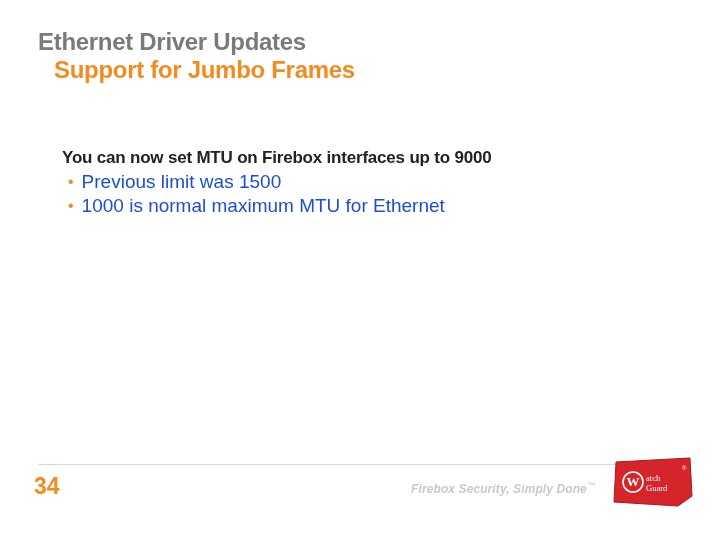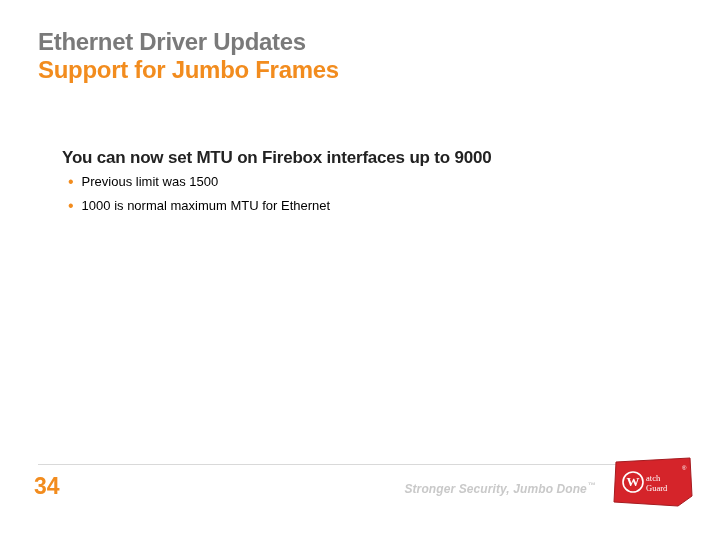--- a/index.html
+++ b/index.html
@@ -26,20 +26,21 @@
   .title-line {
     font-weight: 900;
     font-size: 24px;
     line-height: 1.15;
     letter-spacing: -0.3px;
     color: #7a7a7a;
     font-family: Arial Black, Arial, sans-serif;
   }
   .title-line.accent {
     color: #f28c1e;
+    margin-left: 16px;
   }
   .body-block {
     position: absolute;
     top: 148px;
     left: 62px;
     right: 40px;
   }
   .lead {
     font-weight: 900;
     font-size: 17px;
@@ -54,22 +55,22 @@
     margin-top: 4px;
     padding-left: 6px;
   }
   .bullet-dot {
     color: #f28c1e;
     font-size: 16px;
     line-height: 20px;
     margin-right: 8px;
   }
   .bullet-text {
-    color: #000000;
-    font-size: 13px;
+    color: #1d4ed8;
+    font-size: 19px;
     line-height: 20px;
   }
   .footer-line {
     position: absolute;
     left: 38px;
     right: 100px;
     bottom: 75px;
     height: 1px;
     background: #d9d9d9;
   }
@@ -127,21 +128,21 @@
       <span class="bullet-dot">•</span>
       <span class="bullet-text">1000 is normal maximum MTU for Ethernet</span>
     </div>
   </div>
 
   <div class="footer-line"></div>
 
   <div class="page-number">34</div>
 
   <div class="tagline">
-    <span>Stronger Security, Jumbo Done</span><span class="tm">™</span>
+    <span>Firebox Security, Simply Done</span><span class="tm">™</span>
   </div>
 
   <div class="logo">
     <svg viewBox="0 0 82 54" width="82" height="54">
       <polygon points="4,6 78,2 80,40 66,50 2,46" fill="#d5242a"></polygon>
       <polygon points="4,6 78,2 80,40 66,50 2,46" fill="none" stroke="#a51b20" stroke-width="1"></polygon>
       <circle cx="21" cy="26" r="10" fill="none" stroke="#ffffff" stroke-width="1.6"></circle>
       <text x="21" y="30" text-anchor="middle" font-family="Georgia,serif" font-size="13" font-weight="bold" fill="#ffffff">W</text>
       <text x="34" y="25" font-family="Georgia,serif" font-size="8.5" fill="#ffffff">atch</text>
       <text x="34" y="35" font-family="Georgia,serif" font-size="8.5" fill="#ffffff">Guard</text>

